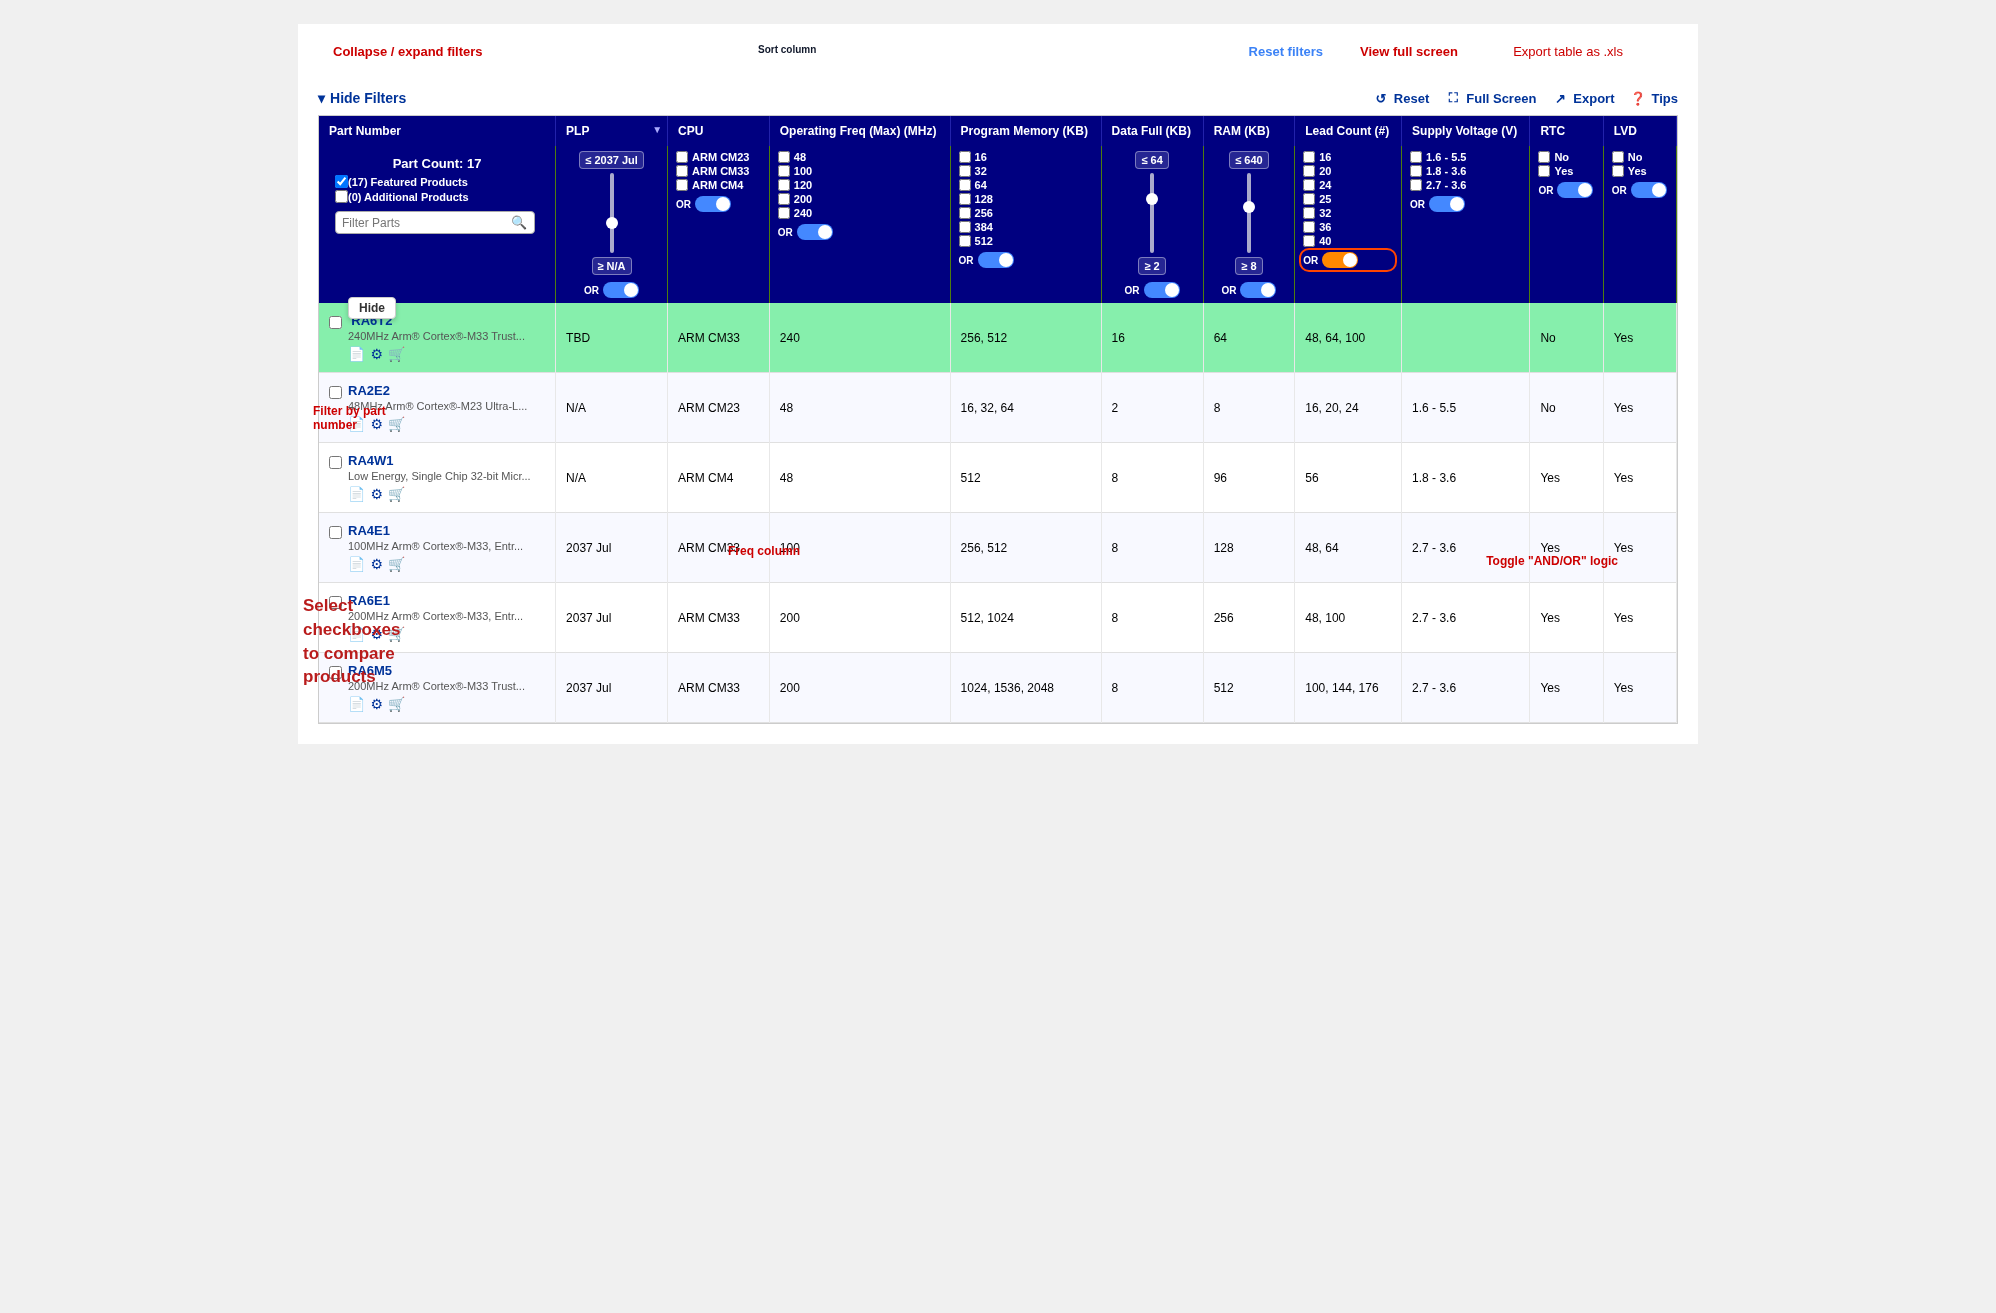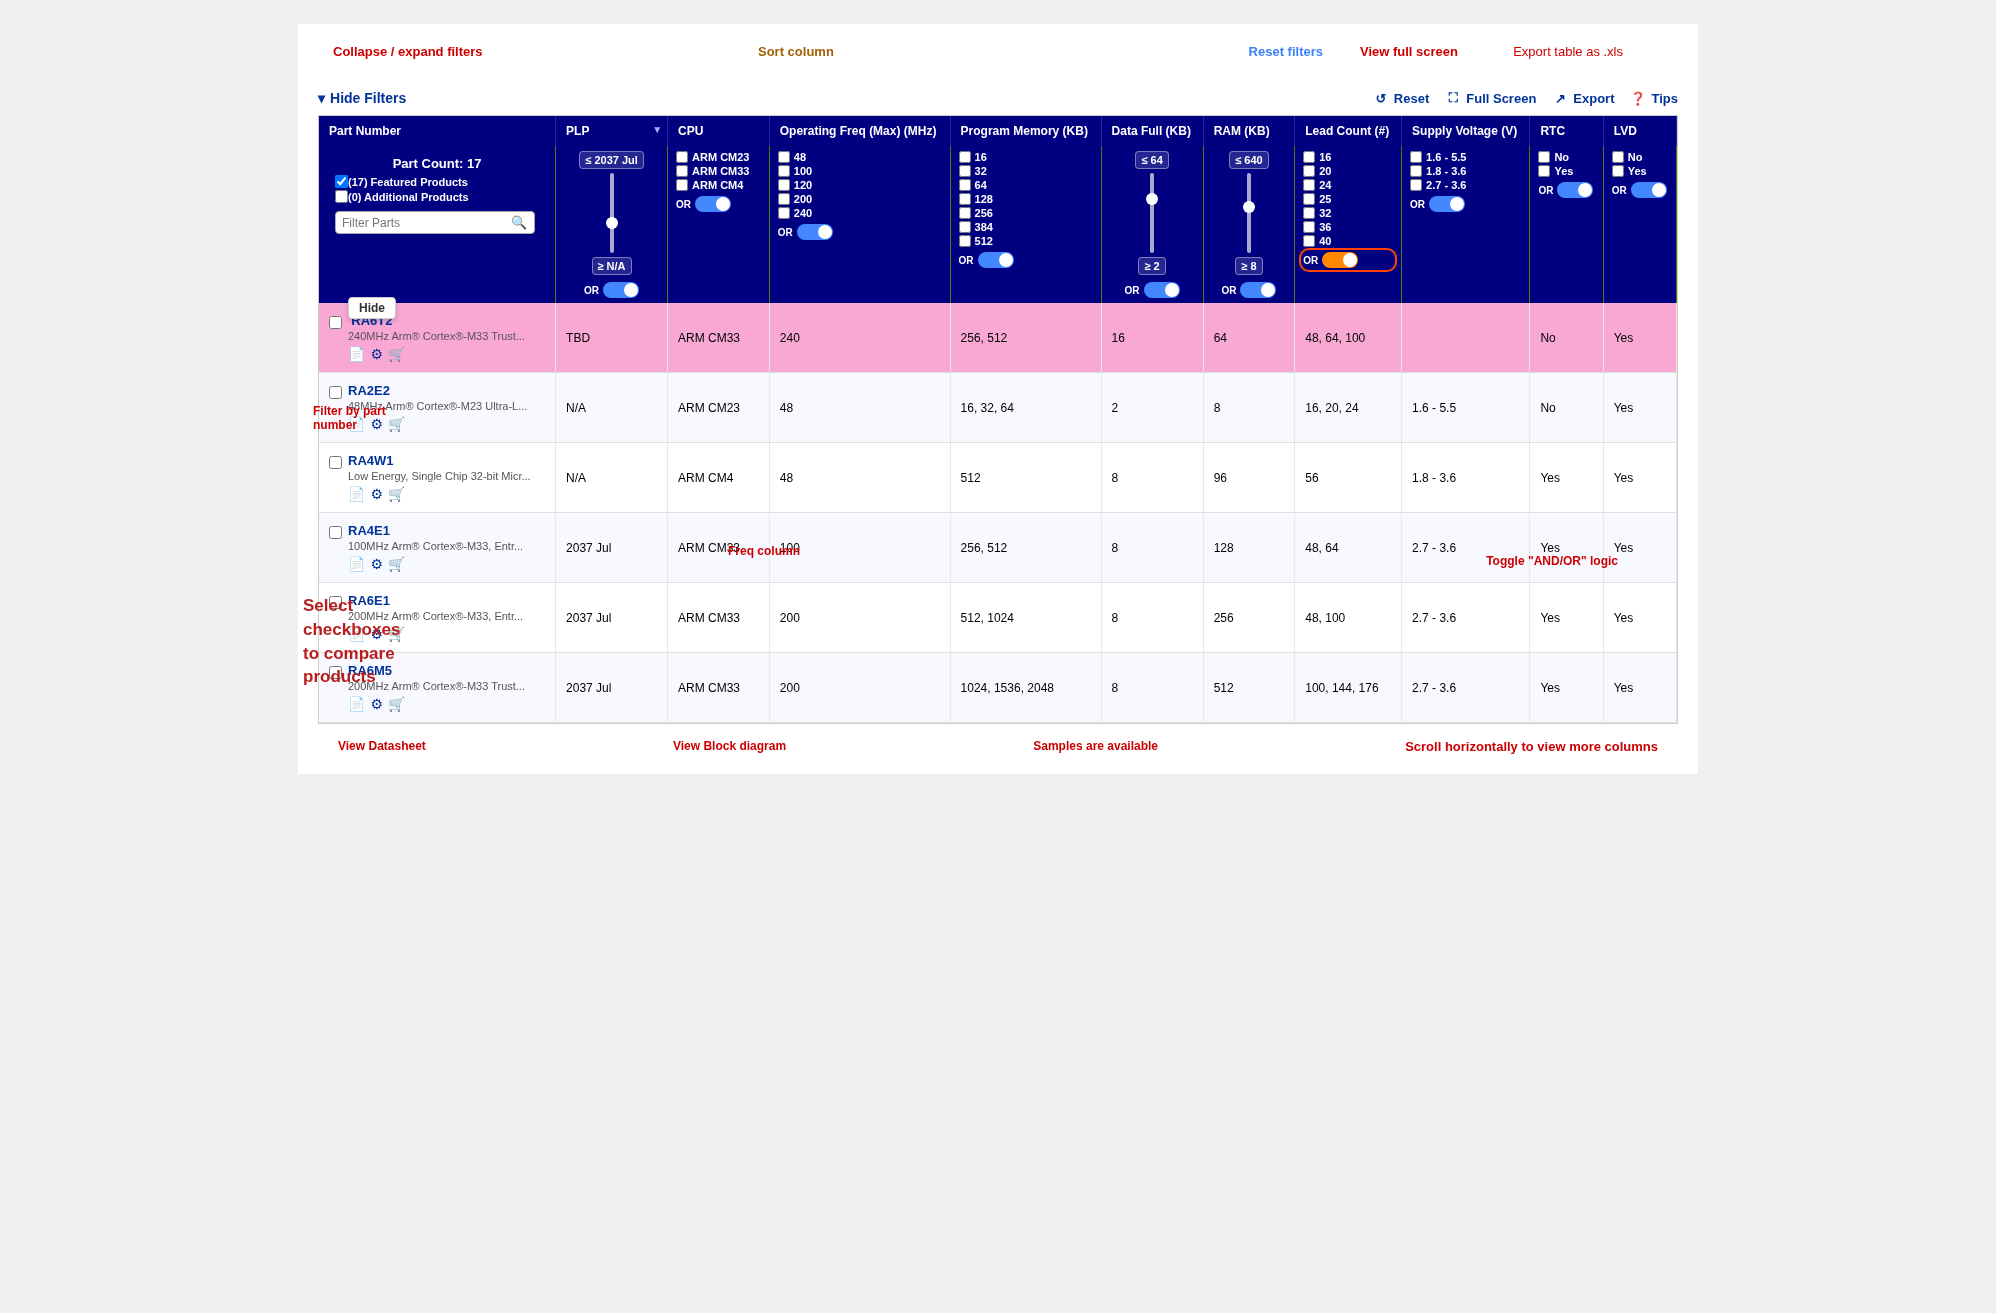--- a/index.html
+++ b/index.html
@@ -283,21 +283,21 @@
       border-radius: 6px;
     }
   </style>
 </head>
 <body>
 
 <div class="page-container">
 
   <div style="position:relative; height: 45px; margin-bottom:0;">
     <div style="position:absolute; left:15px; top:0; color:#cc0000; font-weight:bold; font-size:13px;">Collapse / expand filters</div>
-    <div style="position:absolute; left:440px; top:0; color:#a16207; font-weight:bold; font-size:13px;">Sort column</div>
+    <div style="position:absolute; left:440px; top:0; color:#0f172a; font-weight:bold; font-size:10px;">Sort column</div>
     <div style="position:absolute; right:355px; top:0; color:#3b82f6; font-weight:bold; font-size:13px;">Reset filters</div>
     <div style="position:absolute; right:220px; top:0; color:#cc0000; font-weight:bold; font-size:13px;">View full screen</div>
     <div style="position:absolute; right:55px; top:0; color:#cc0000; font-weight:normal; font-size:13px;">Export table as .xls</div>
   </div>
 
   <div class="top-bar">
     <div class="hide-filters-btn">
       <span>▾</span>
       <span>Hide Filters</span>
     </div>
@@ -623,21 +623,21 @@
               <span class="or-label">OR</span>
               <div class="toggle-switch on">
                   <div class="toggle-knob"></div>
                 </div>
             </div>
           </th>
         </tr>
       </thead>
       <tbody id="product-rows">
 
-      <tr style="background: #f9a8d4;">
+      <tr style="background: #86efac;">
       <td class="part-name-cell">
         <div class="part-check">
           <input type="checkbox" style="margin-top: 3px;">
           <div>
             <div style="position:relative; display:inline-block;">
               <div style="position:absolute; top:-28px; left:0; background:white; border:1px solid #ccc; border-radius:4px; padding:3px 10px; font-size:12px; color:#333; font-weight:bold; box-shadow:0 2px 5px rgba(0,0,0,0.2); white-space:nowrap; z-index:10;">Hide</div>
             </div>
             <a class="part-link">RA6T2</a>
             <div class="part-desc">240MHz Arm® Cortex®-M33 Trust...</div>
             <div class="part-icons">
@@ -791,39 +791,20 @@
       <td>512</td>
       <td>100, 144, 176</td>
       <td>2.7 - 3.6</td>
       <td>Yes</td>
       <td>Yes</td>
     </tr>
         </tbody>
     </table>
   </div>
 
-  <div style="position:relative; margin-top:15px; display:flex; justify-content:space-between; padding: 0 20px;">
-    <div style="text-align:center;">
-      <div style="color:#cc0000; font-weight:bold; font-size:12px;">View
-Datasheet</div>
-    </div>
-    <div style="text-align:center;">
-      <div style="color:#cc0000; font-weight:bold; font-size:12px;">View
-Block
-diagram</div>
-    </div>
-    <div style="text-align:center;">
-      <div style="color:#cc0000; font-weight:bold; font-size:12px;">Samples
-are
-available</div>
-    </div>
-    <div style="text-align:center;">
-      <div style="color:#cc0000; font-weight:bold; font-size:13px;">Scroll horizontally to view more columns</div>
-    </div>
-  </div>
 
   <div style="position:absolute; left:15px; top:380px; color:#cc0000; font-weight:bold; font-size:12px; max-width:120px;">
     <span>Filter by part number</span>
   </div>
   <div style="position:absolute; left:5px; top:570px; color:#b91c1c; font-weight:bold; font-size:17px; max-width:130px; line-height:1.4;">
     Select checkboxes<br>to compare products
   </div>
   <div style="position:absolute; right:80px; top:530px; color:#cc0000; font-weight:bold; font-size:12px;">
     Toggle "AND/OR" logic
   </div>

